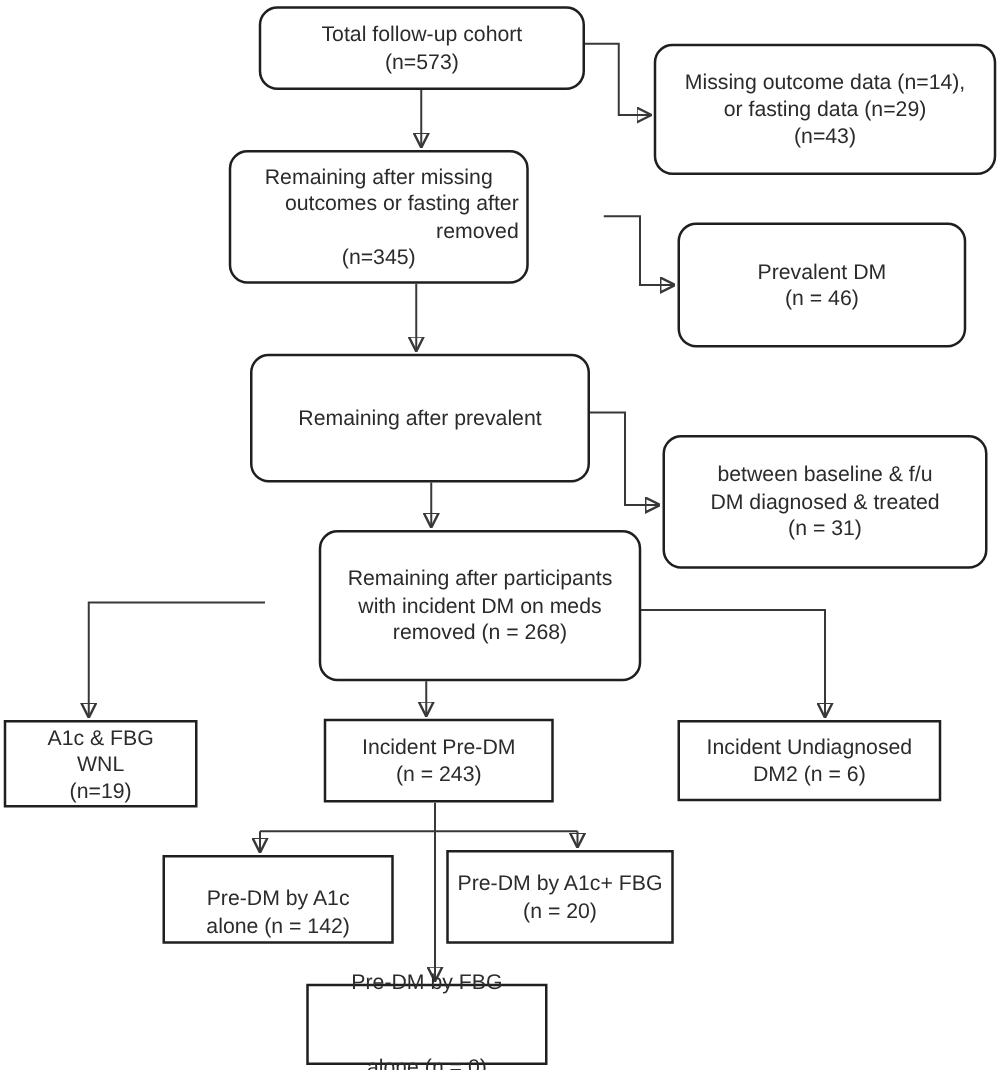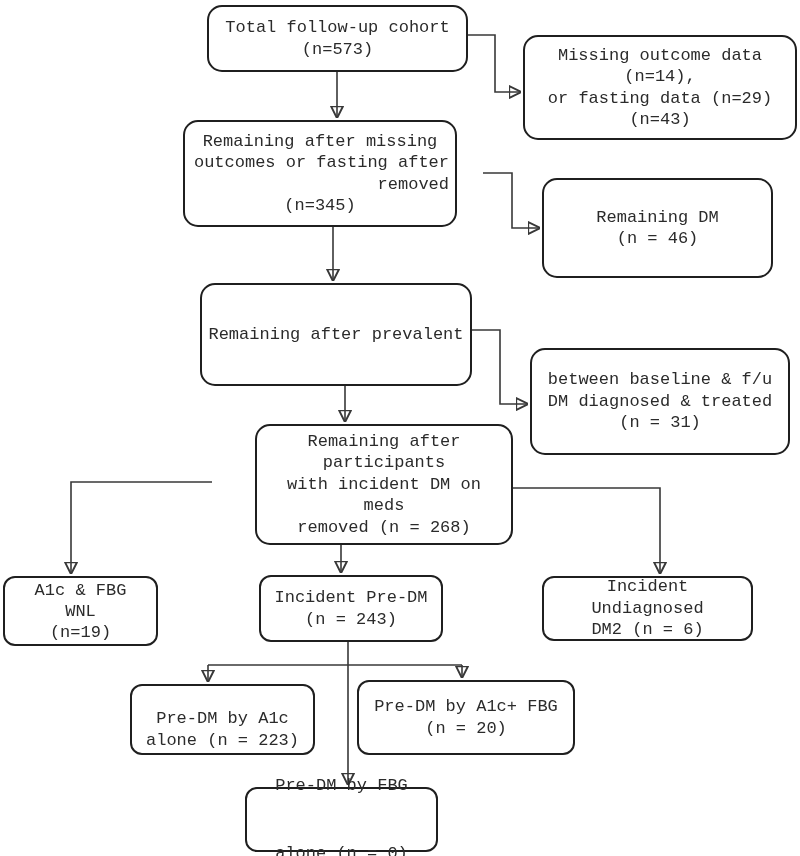--- a/index.html
+++ b/index.html
@@ -1,41 +1,41 @@
 <!DOCTYPE html>
 <html><head>
 <meta charset="utf-8">
 <style>
   html,body{margin:0;padding:0;background:#ffffff;}
   .stage{
     position:relative;
     width:800px;height:856px;
     background:#ffffff;
-    font-family:Liberation Mono, monospace;
+    font-family:Liberation Sans, sans-serif;
     color:#2b2b2b;
     overflow:hidden;
   }
   .wires{position:absolute;left:0;top:0;width:800px;height:856px;}
   .wires path{fill:none;stroke:#383838;stroke-width:1.6px;}
   .node{
     position:absolute;
     box-sizing:border-box;
     background:#ffffff;
     border:2.2px solid #1f1f1f;
     border-radius:15px;
     display:flex;
     flex-direction:column;
     align-items:center;
     justify-content:center;
     text-align:center;
     font-size:17px;
     line-height:21.5px;
     padding:2px 6px;
   }
-  .node.small{border-radius:12px;}
+  .node.small{border-radius:0;}
 </style>
 </head>
 <body>
 
 <div class="stage">
 
   <svg class="wires" viewBox="0 0 800 856" xmlns="http://www.w3.org/2000/svg">
     <defs>
       <marker id="arrow" viewBox="0 0 10 10" refX="9" refY="5" markerWidth="7.5" markerHeight="8.5" orient="auto">
         <path d="M0,0 L10,5 L0,10 Z" fill="#1c1c1c" stroke="none"></path>
@@ -60,28 +60,28 @@
     <span>Total follow-up cohort</span>
     <span>(n=573)</span>
   </div>
 
   <div class="node" style="left:523px;top:35px;width:274px;height:105px;">
     <span>Missing outcome data (n=14),</span>
     <span>or fasting data (n=29)</span>
     <span>(n=43)</span>
   </div>
 
-  <div class="node" style="left:183px;top:120px;width:274px;height:107px;text-align:right;">
+  <div class="node" style="left:183px;top:120px;width:240px;height:107px;text-align:right;">
     <span>Remaining after missing</span>
     <span>outcomes or fasting after removed</span>
     <span>(n=345)</span>
   </div>
 
   <div class="node" style="left:542px;top:178px;width:231px;height:100px;">
-    <span>Remaining DM</span>
+    <span>Prevalent DM</span>
     <span>(n = 46)</span>
   </div>
 
   <div class="node" style="left:200px;top:283px;width:272px;height:103px;">
     <span>Remaining after prevalent</span>
   </div>
 
   <div class="node" style="left:530px;top:348px;width:260px;height:107px;">
     <span>between baseline &amp; f/u</span>
     <span>DM diagnosed &amp; treated</span>
@@ -105,24 +105,24 @@
     <span>(n = 243)</span>
   </div>
 
   <div class="node small" style="left:542px;top:576px;width:211px;height:65px;">
     <span>Incident Undiagnosed</span>
     <span>DM2 (n = 6)</span>
   </div>
 
   <div class="node small" style="left:130px;top:684px;width:185px;height:71px;justify-content:flex-end;">
     <span>Pre-DM by A1c</span>
-    <span>alone (n = 223)</span>
+    <span>alone (n = 142)</span>
   </div>
 
-  <div class="node small" style="left:357px;top:680px;width:218px;height:75px;">
+  <div class="node small" style="left:357px;top:680px;width:182px;height:75px;">
     <span>Pre-DM by A1c+ FBG</span>
     <span>(n = 20)</span>
   </div>
 
   <div class="node small" style="left:245px;top:787px;width:193px;height:65px;gap:46px;">
     <span>Pre-DM by FBG</span>
     <span>alone (n = 0)</span>
   </div>
 
 </div>

